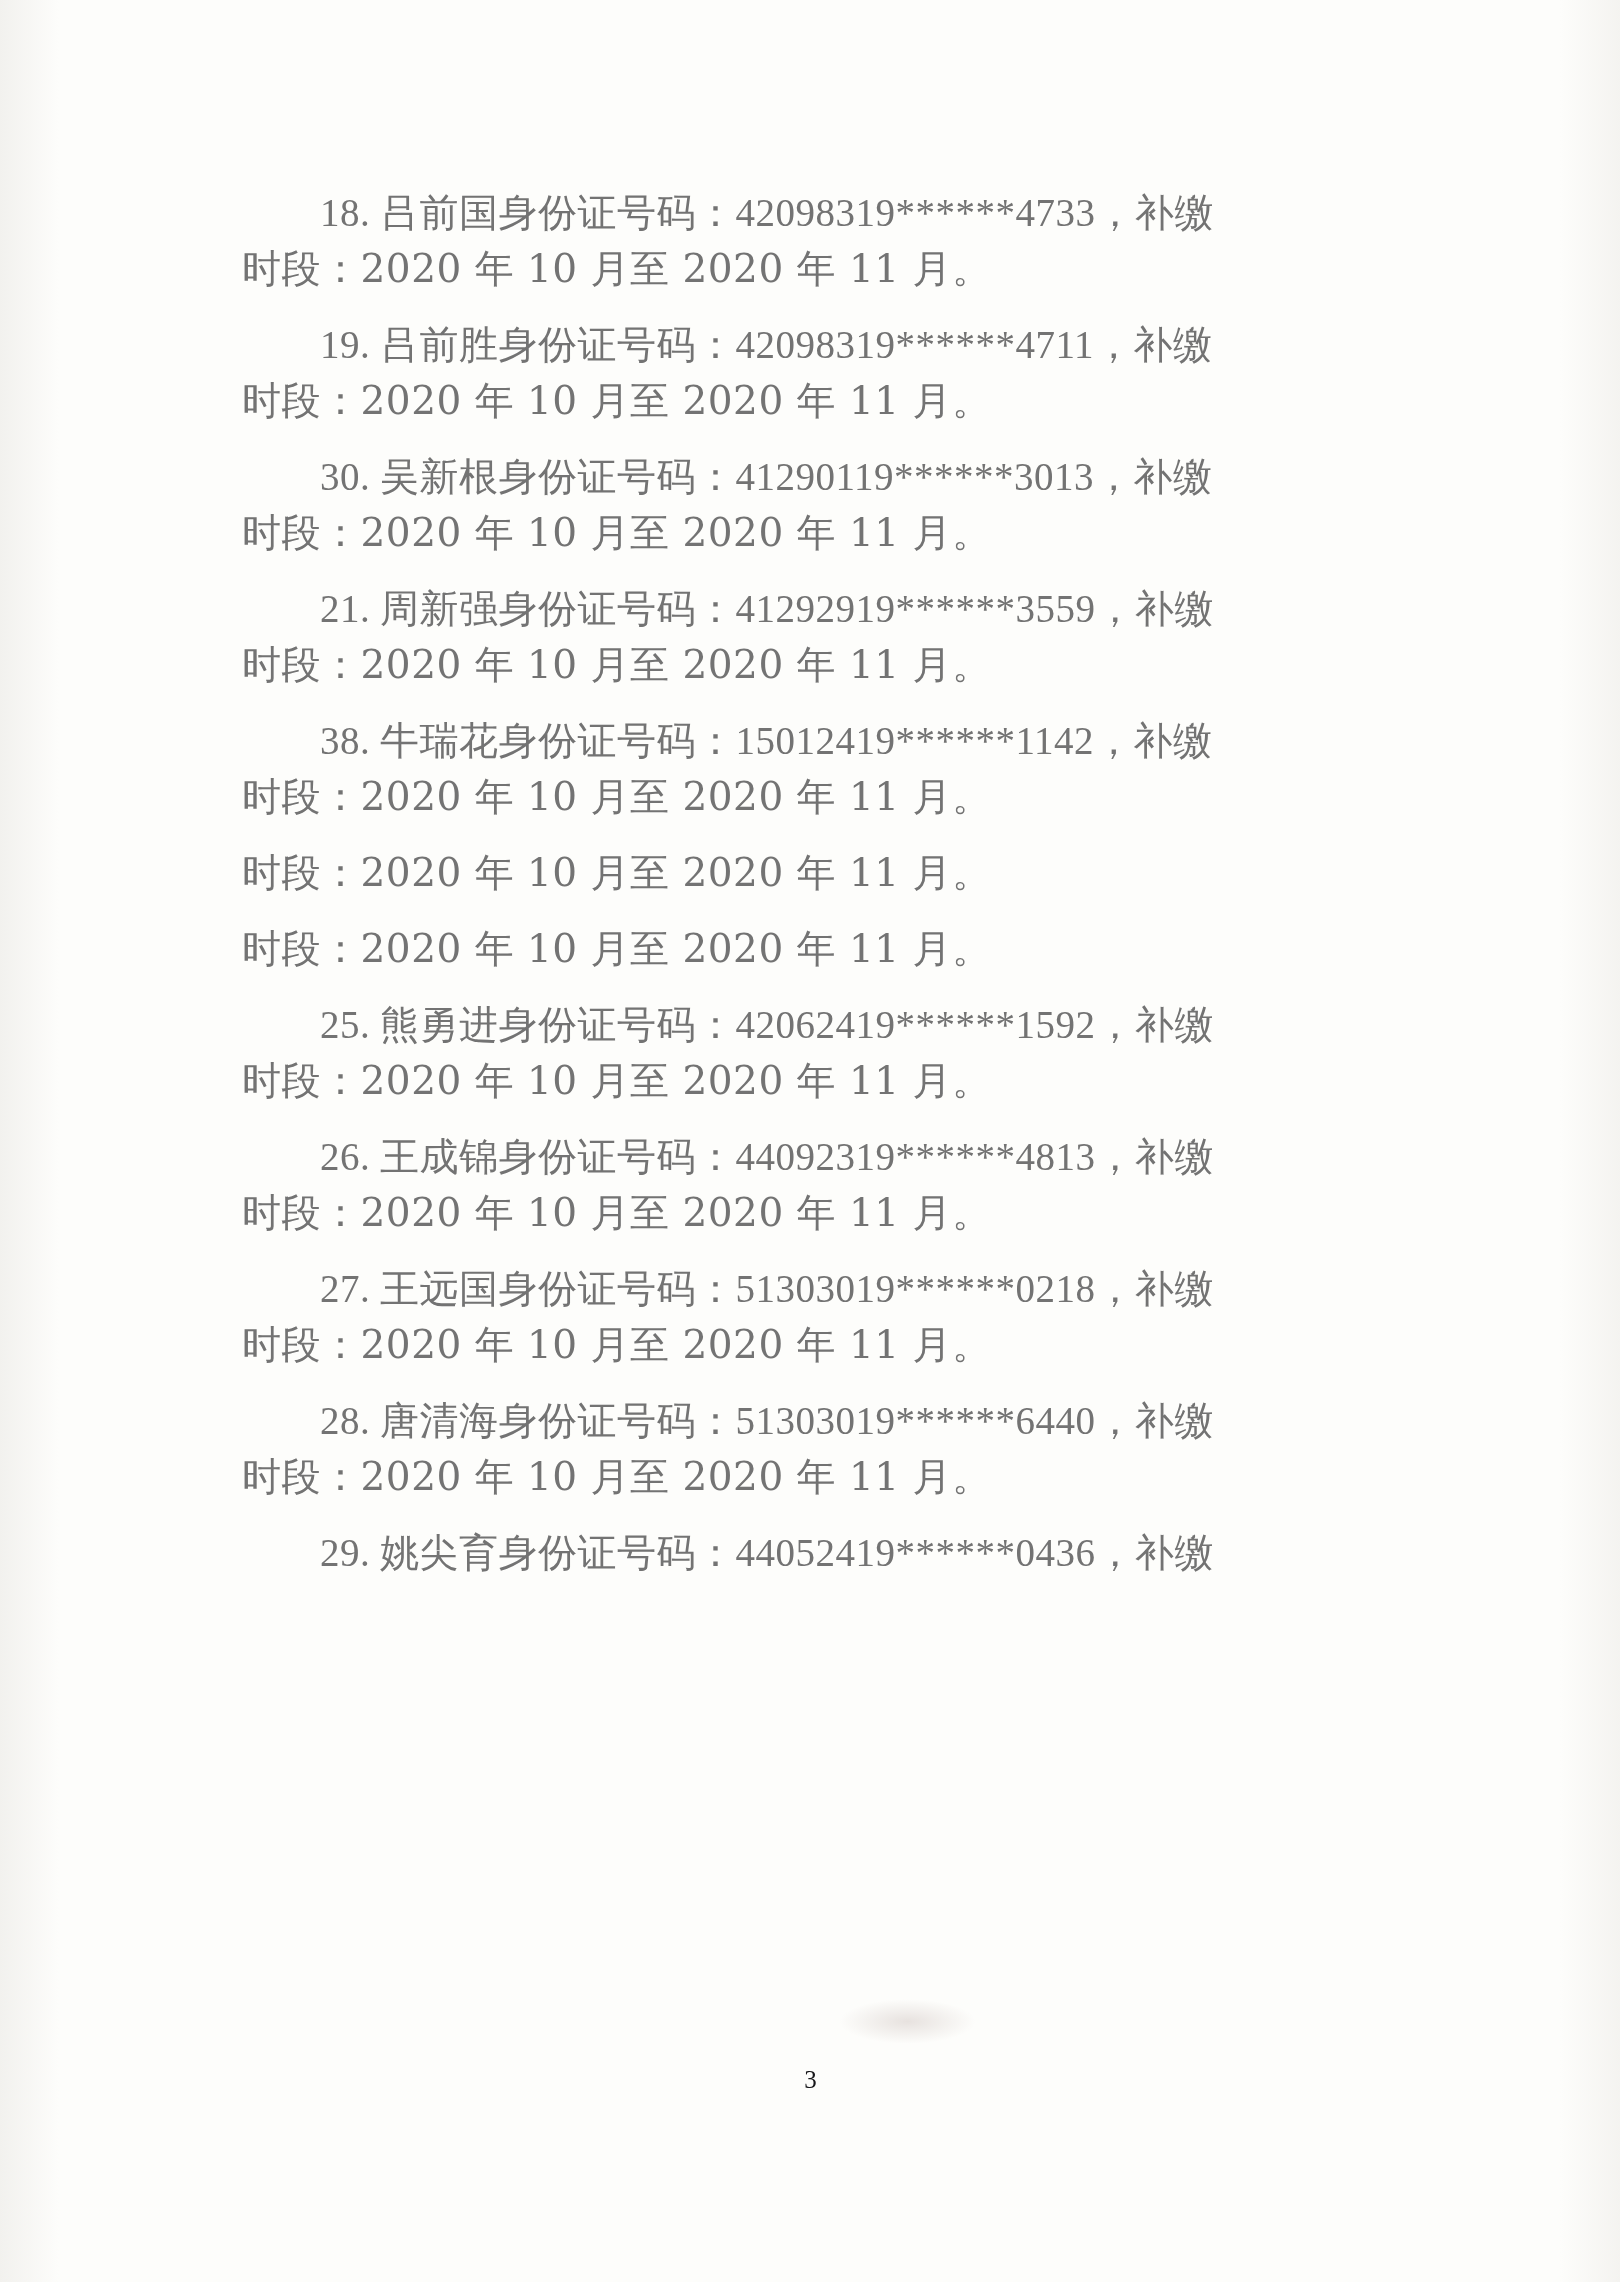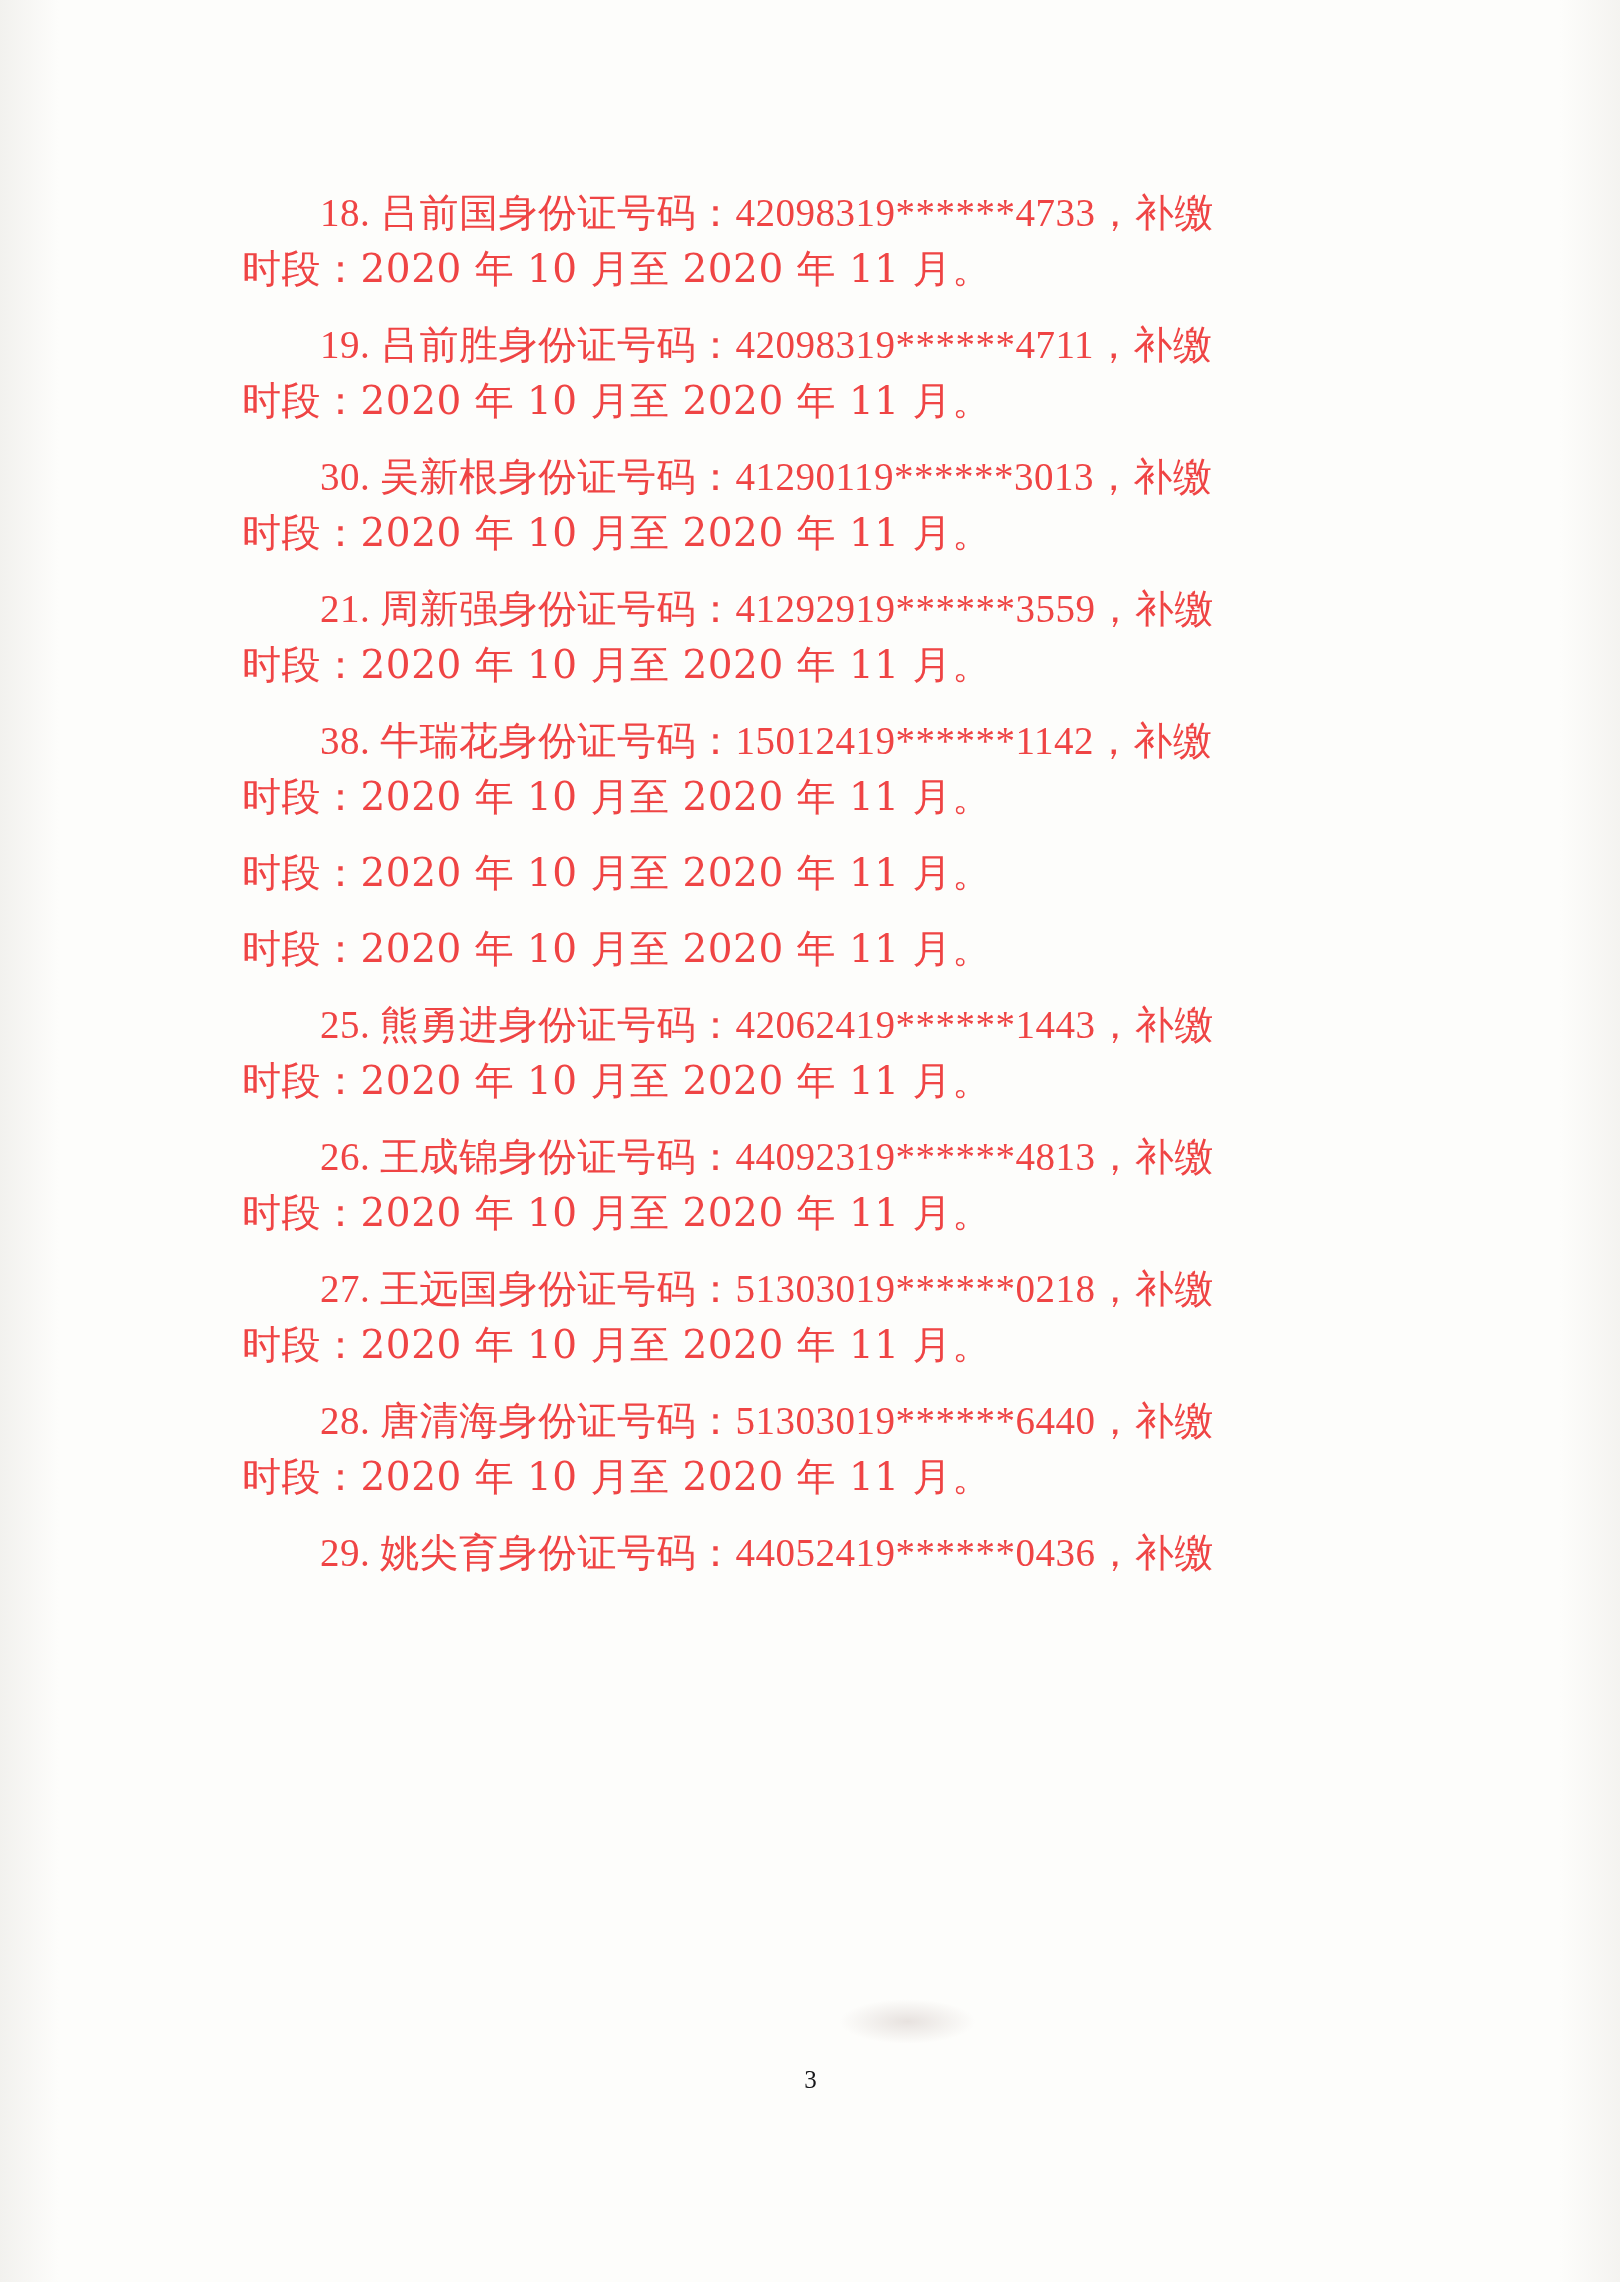--- a/index.html
+++ b/index.html
@@ -27,21 +27,21 @@
   }
   .content {
     position: absolute;
     left: 242px;
     top: 193px;
     width: 1151px;
   }
   .para {
     font-size: 39px;
     line-height: 1.0;
-    color: #ef4444;
+    color: #737373;
     margin-bottom: 37px;
     letter-spacing: 0.5px;
   }
   .line1 {
     text-indent: 78px;
     white-space: nowrap;
   }
   .line2 {
     margin-top: 17px;
     white-space: nowrap;
@@ -120,21 +120,21 @@
     <div class="para">
       <div class="line2 cn">时段：2020 年 10 月至 2020 年 11 月。</div>
     </div>
 
     <div class="para">
       <div class="line2 cn">时段：2020 年 10 月至 2020 年 11 月。</div>
     </div>
 
     <div class="para">
       <div class="line1">
-        <span class="num">25.</span><span class="sp-sm"></span><span class="cn">熊勇进</span><span class="cn">身份证号码：</span><span class="num">42062419******1443，</span><span class="cn">补缴</span>
+        <span class="num">25.</span><span class="sp-sm"></span><span class="cn">熊勇进</span><span class="cn">身份证号码：</span><span class="num">42062419******1592，</span><span class="cn">补缴</span>
       </div>
       <div class="line2 cn">时段：2020 年 10 月至 2020 年 11 月。</div>
     </div>
 
     <div class="para">
       <div class="line1">
         <span class="num">26.</span><span class="sp-sm"></span><span class="cn">王成锦</span><span class="cn">身份证号码：</span><span class="num">44092319******4813，</span><span class="cn">补缴</span>
       </div>
       <div class="line2 cn">时段：2020 年 10 月至 2020 年 11 月。</div>
     </div>

